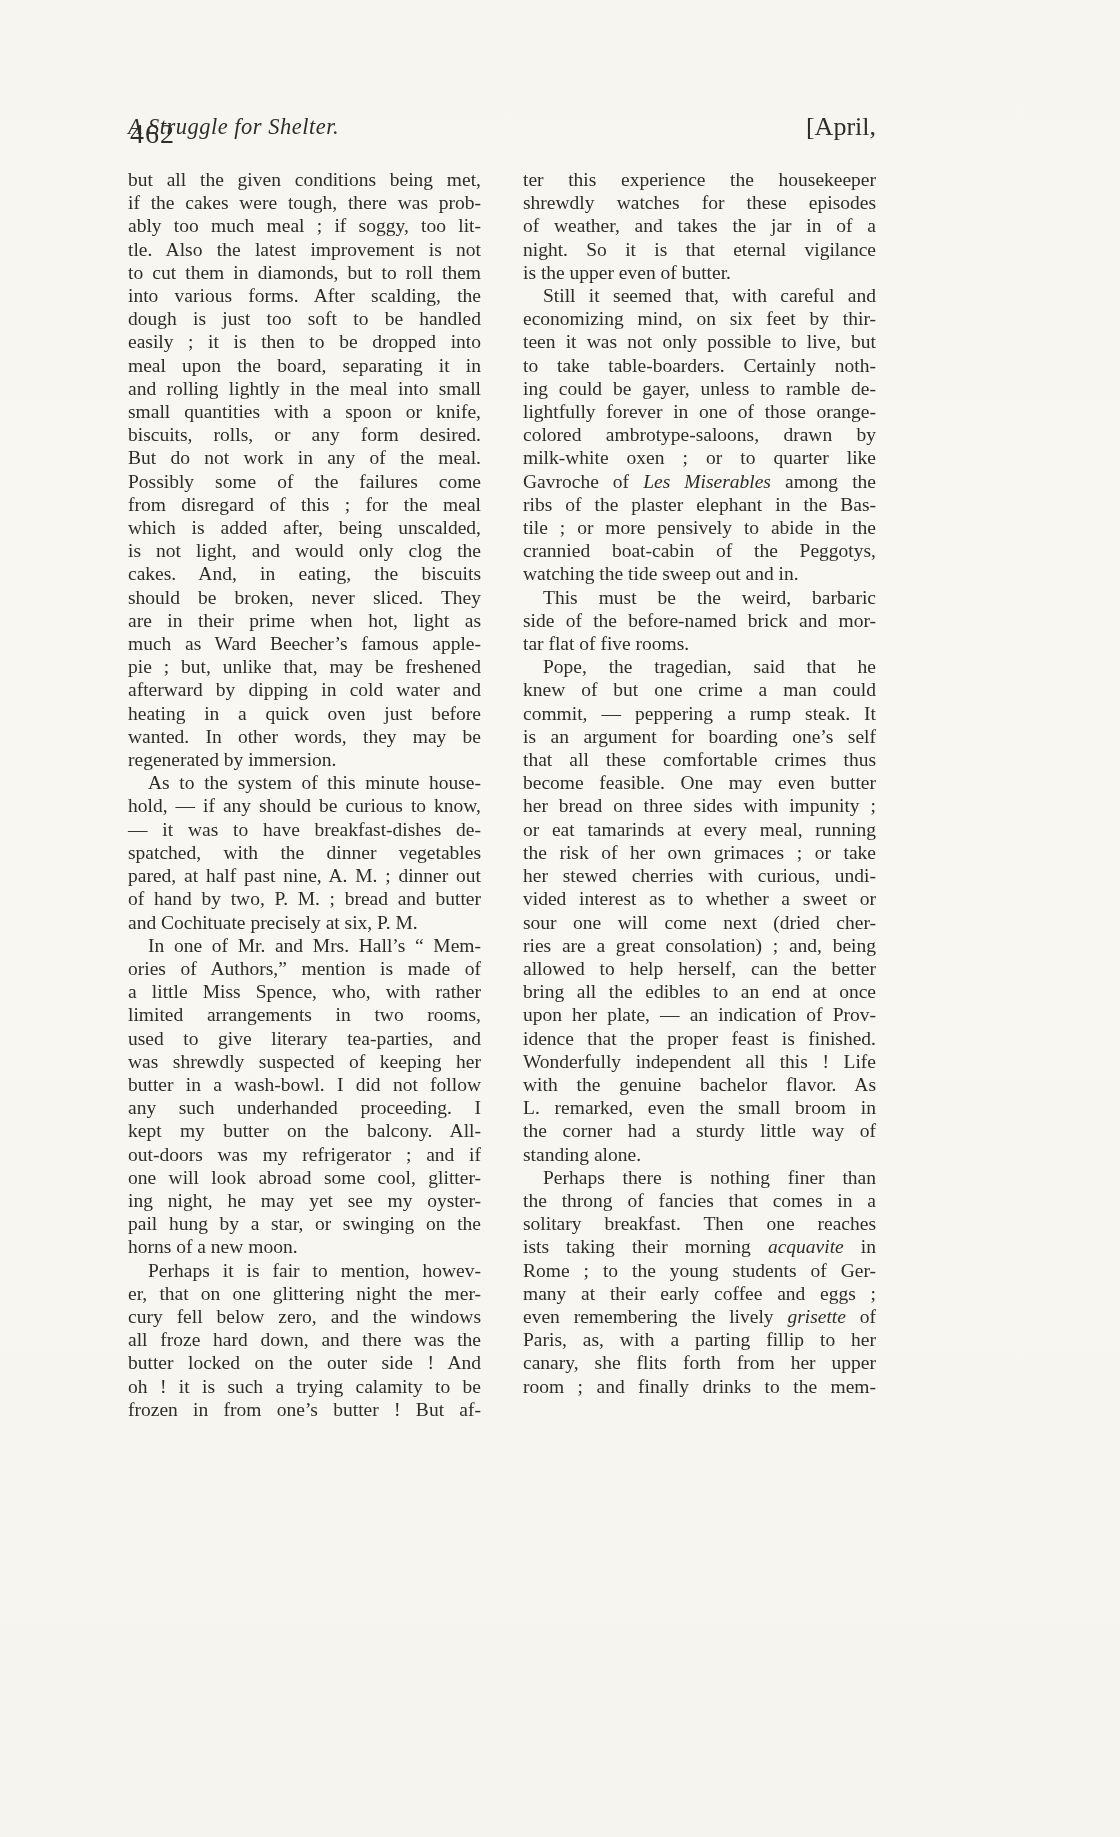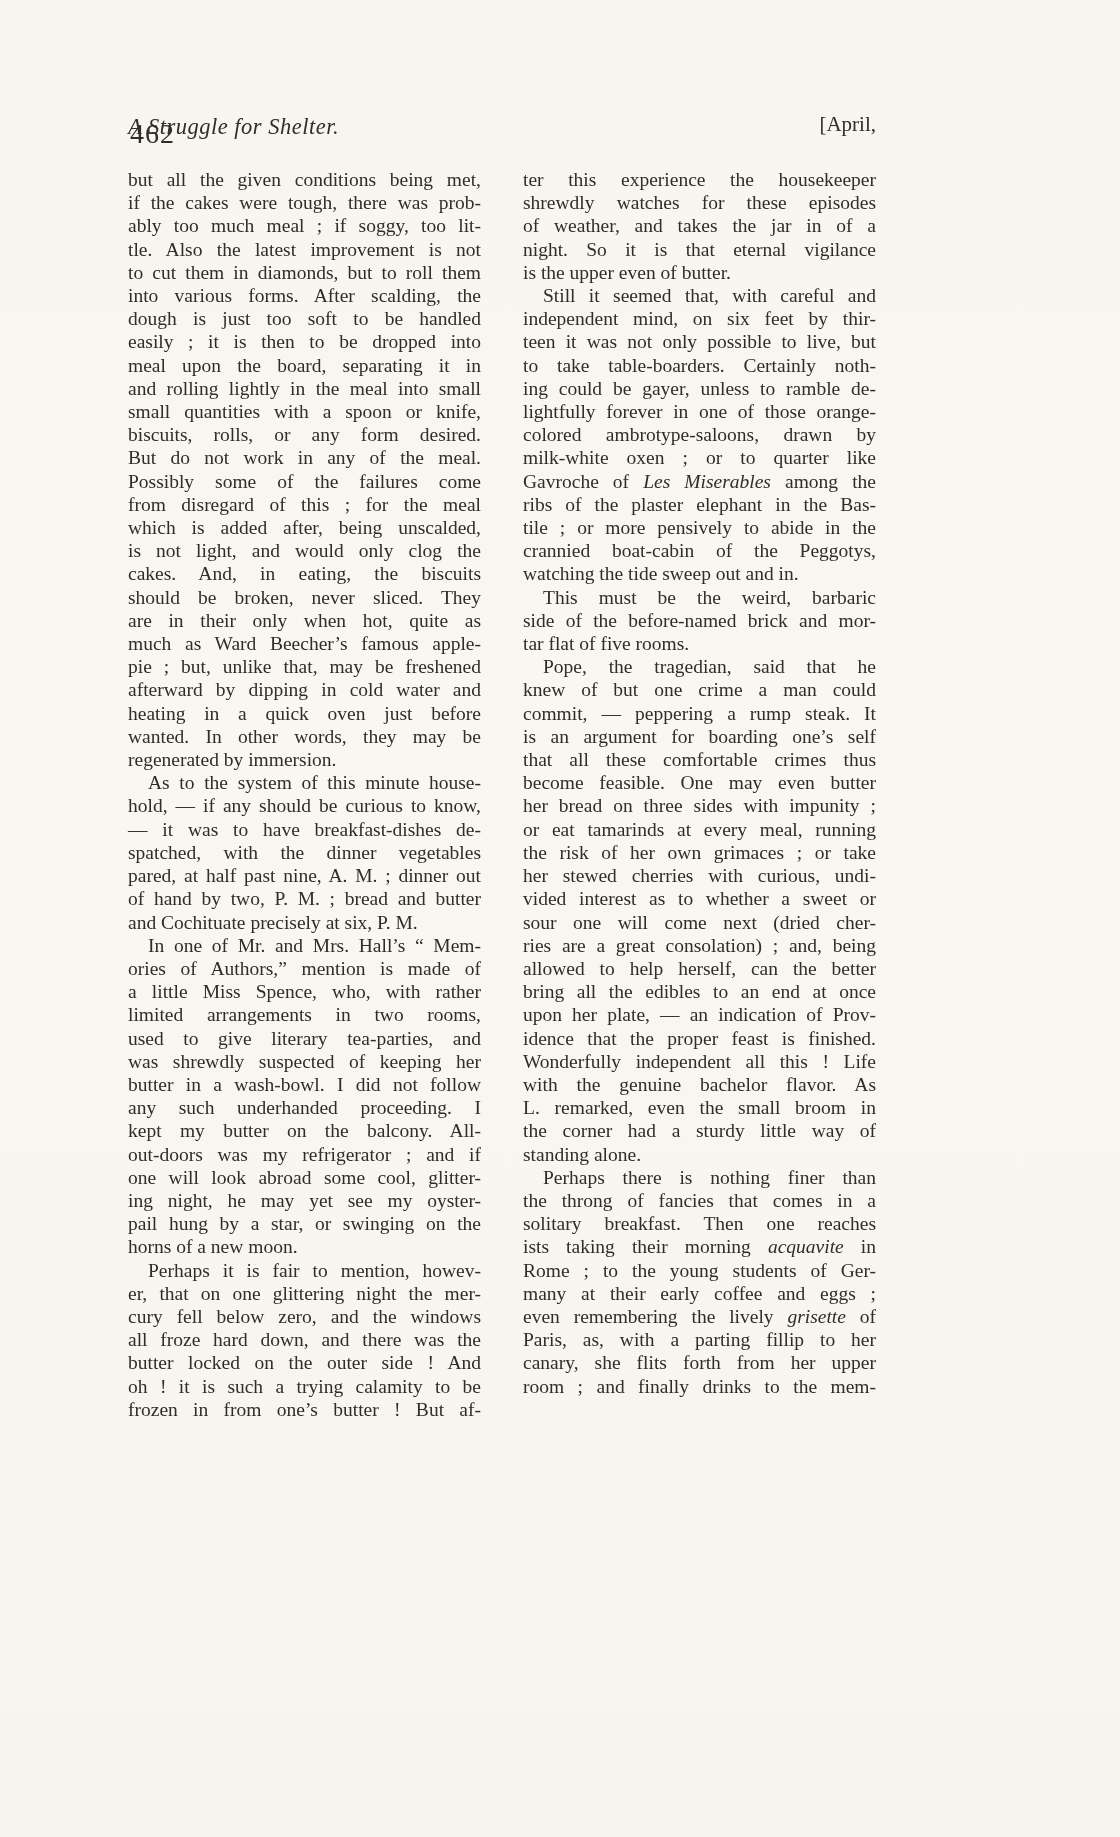--- a/index.html
+++ b/index.html
@@ -36,21 +36,21 @@
   .running-title {
     font-style: italic;
     font-size: 22.5px;
     padding-top: 4px;
     letter-spacing: 0.5px;
   }
   .issue-date {
     position: absolute;
     right: 0;
     top: 2px;
-    font-size: 21px;
+    font-size: 26px;
   }
   .columns {
     display: flex;
     gap: 42px;
     margin-top: 14px;
   }
   .col {
     width: 360px;
   }
   .line {
@@ -93,21 +93,21 @@
             <div class="line">and rolling lightly in the meal into small</div>
             <div class="line">small quantities with a spoon or knife,</div>
             <div class="line">biscuits, rolls, or any form desired.</div>
             <div class="line">But do not work in any of the meal.</div>
             <div class="line">Possibly some of the failures come</div>
             <div class="line">from disregard of this ; for the meal</div>
             <div class="line">which is added after, being unscalded,</div>
             <div class="line">is not light, and would only clog the</div>
             <div class="line">cakes.  And, in eating, the biscuits</div>
             <div class="line">should be broken, never sliced.  They</div>
-            <div class="line">are in their only when hot, quite as</div>
+            <div class="line">are in their prime when hot, light as</div>
             <div class="line">much as Ward Beecher’s famous apple-</div>
             <div class="line">pie ; but, unlike that, may be freshened</div>
             <div class="line">afterward by dipping in cold water and</div>
             <div class="line">heating in a quick oven just before</div>
             <div class="line">wanted.  In other words, they may be</div>
             <div class="line end">regenerated by immersion.</div>
           </div>
           <div class="para">
             <div class="line indent">As to the system of this minute house-</div>
             <div class="line">hold, — if any should be curious to know,</div>
@@ -146,21 +146,21 @@
       <div class="col">
           <div class="para">
             <div class="line">ter this experience the housekeeper</div>
             <div class="line">shrewdly watches for these episodes</div>
             <div class="line">of weather, and takes the jar in of a</div>
             <div class="line">night.  So it is that eternal vigilance</div>
             <div class="line end">is the upper even of butter.</div>
           </div>
           <div class="para">
             <div class="line indent">Still it seemed that, with careful and</div>
-            <div class="line">independent mind, on six feet by thir-</div>
+            <div class="line">economizing mind, on six feet by thir-</div>
             <div class="line">teen it was not only possible to live, but</div>
             <div class="line">to take table-boarders.  Certainly noth-</div>
             <div class="line">ing could be gayer, unless to ramble de-</div>
             <div class="line">lightfully forever in one of those orange-</div>
             <div class="line">colored ambrotype-saloons, drawn by</div>
             <div class="line">milk-white oxen ; or to quarter like</div>
             <div class="line">Gavroche of <i>Les Miserables</i> among the</div>
             <div class="line">ribs of the plaster elephant in the Bas-</div>
             <div class="line">tile ; or more pensively to abide in the</div>
             <div class="line">crannied boat-cabin of the Peggotys,</div>

